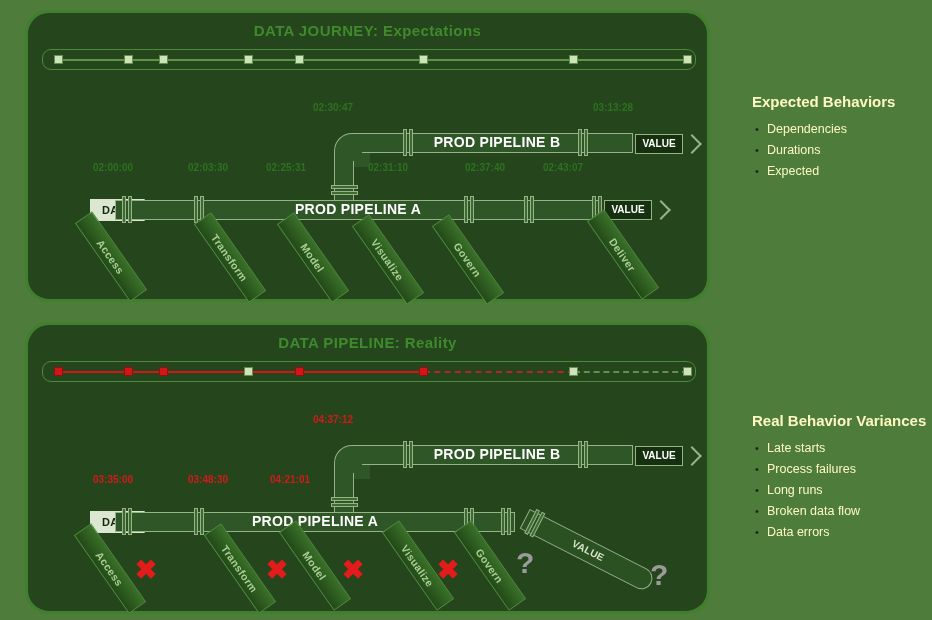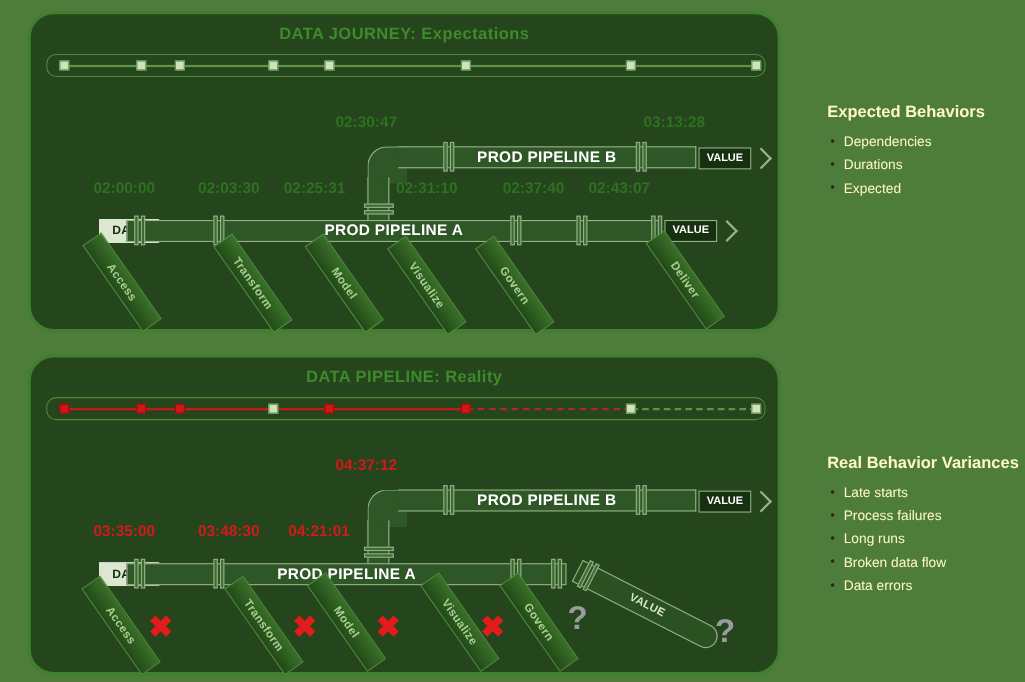--- a/index.html
+++ b/index.html
@@ -37,21 +37,21 @@
            border-top:1.5px solid #97b289; border-top-left-radius:18px; }
 
   .data-arrow { position:absolute; background:#dbe7d0; color:#14260d; font-weight:bold;
                 font-size:11px; text-align:center; line-height:22px; padding-right:12px;
                 clip-path:polygon(0 0,82% 0,100% 50%,82% 100%,0 100%); letter-spacing:.3px;margin-left:42px; }
   .value-box { position:absolute; background:#16310f; color:#fff; font-weight:bold;
                font-size:10px; text-align:center; line-height:18px; border:1px solid #97b289; }
   .chevron { position:absolute; width:14px; height:14px; border-top:2px solid #97b289;
              border-right:2px solid #97b289; transform:rotate(45deg); }
 
-  .ts { position:absolute; width:70px; text-align:center; font-size:14px;
+  .ts { position:absolute; width:70px; text-align:center; font-size:10px;
         font-weight:bold; color:#2e7120; }
   .ts.red { color:#d31a1a; }
 
   .banner { position:absolute; width:96px; height:21px; text-align:center; line-height:21px;
             background:linear-gradient(180deg,#3a7029,#224a18); border:1px solid #4e8a3c;
             color:#a9cf93; font-weight:bold; font-size:10.5px; letter-spacing:.4px;
             transform:rotate(55deg); }
 
   .xmark { position:absolute; color:#e31b1b; font-size:27px; font-weight:bold; width:30px; text-align:center; }
   .qmark { position:absolute; color:#9b9b9b; font-size:30px; font-weight:bold; }

